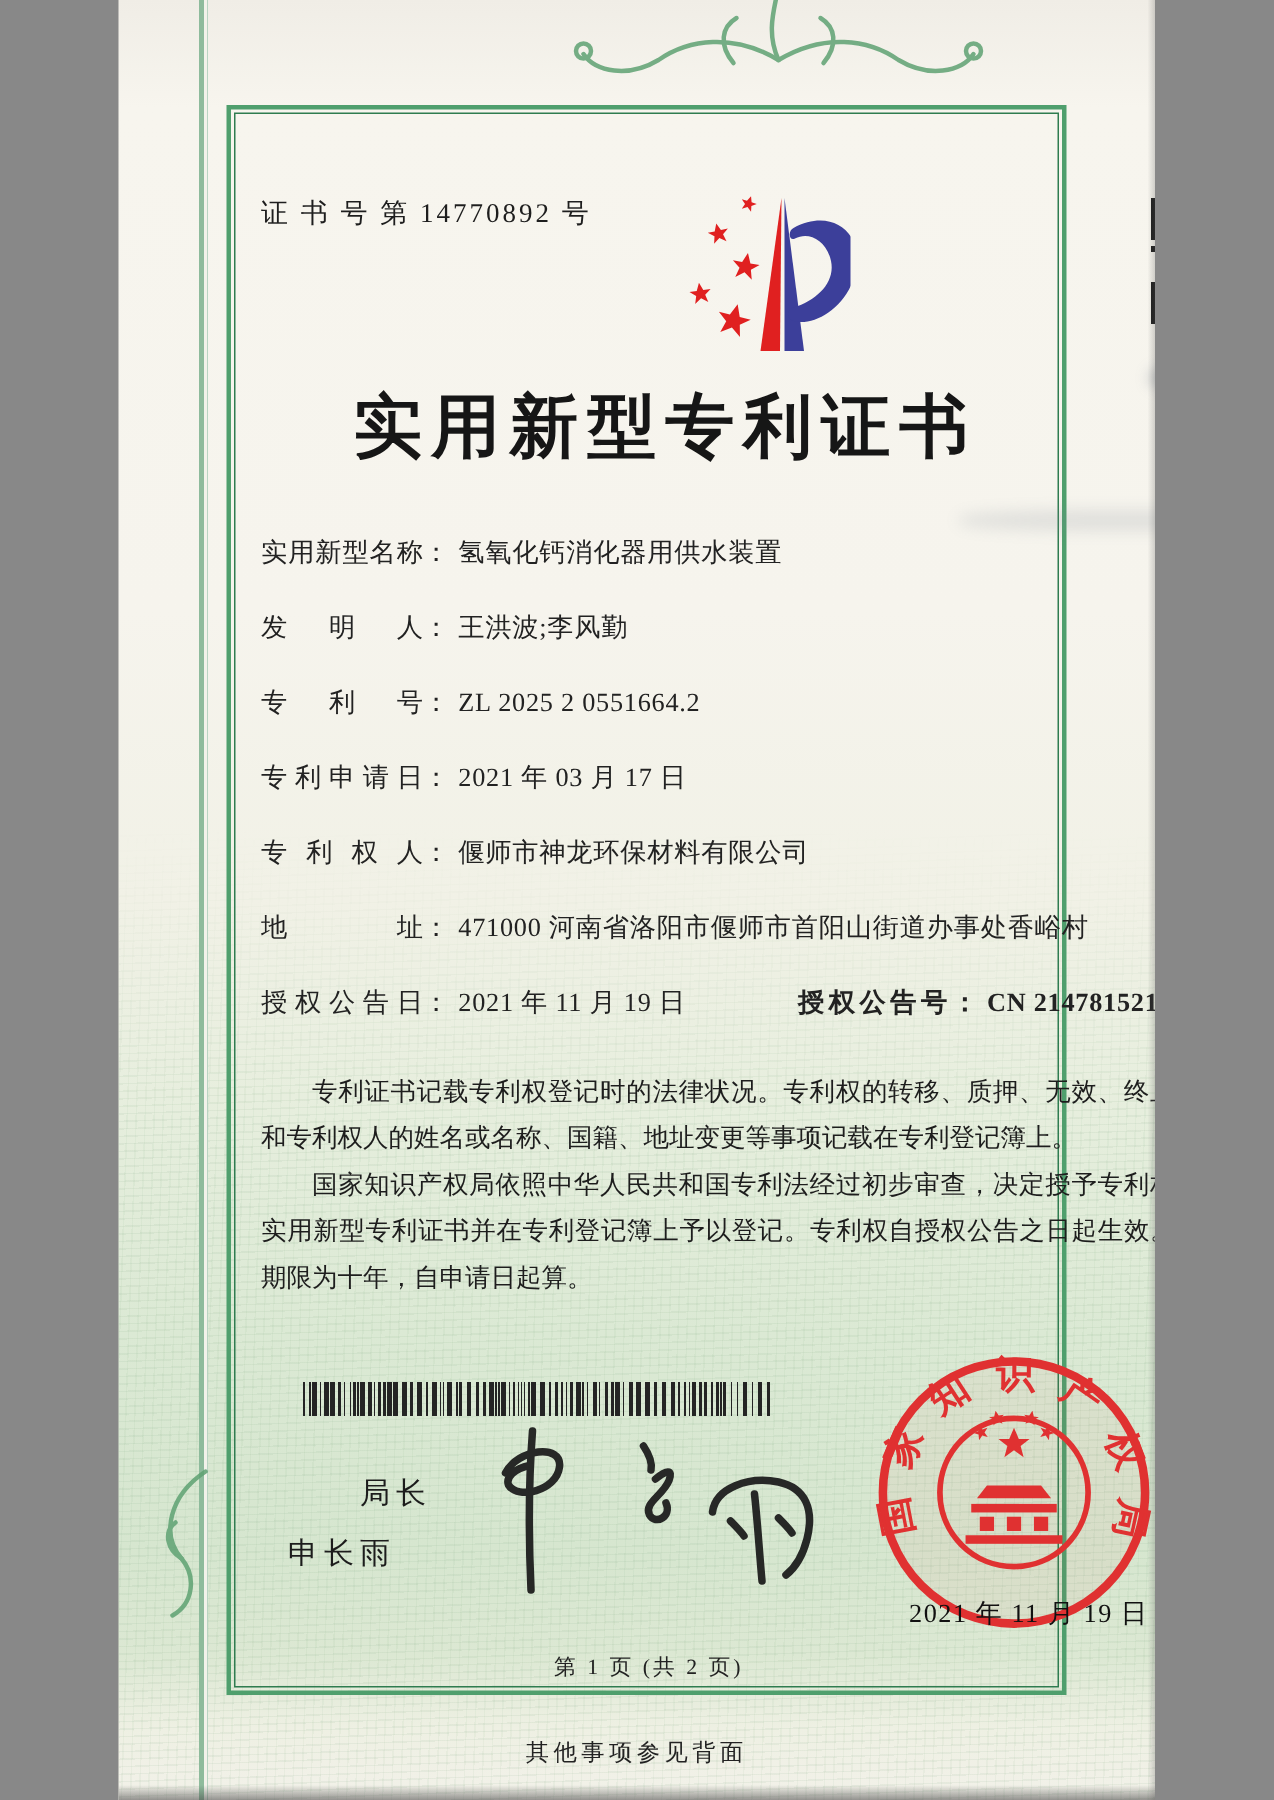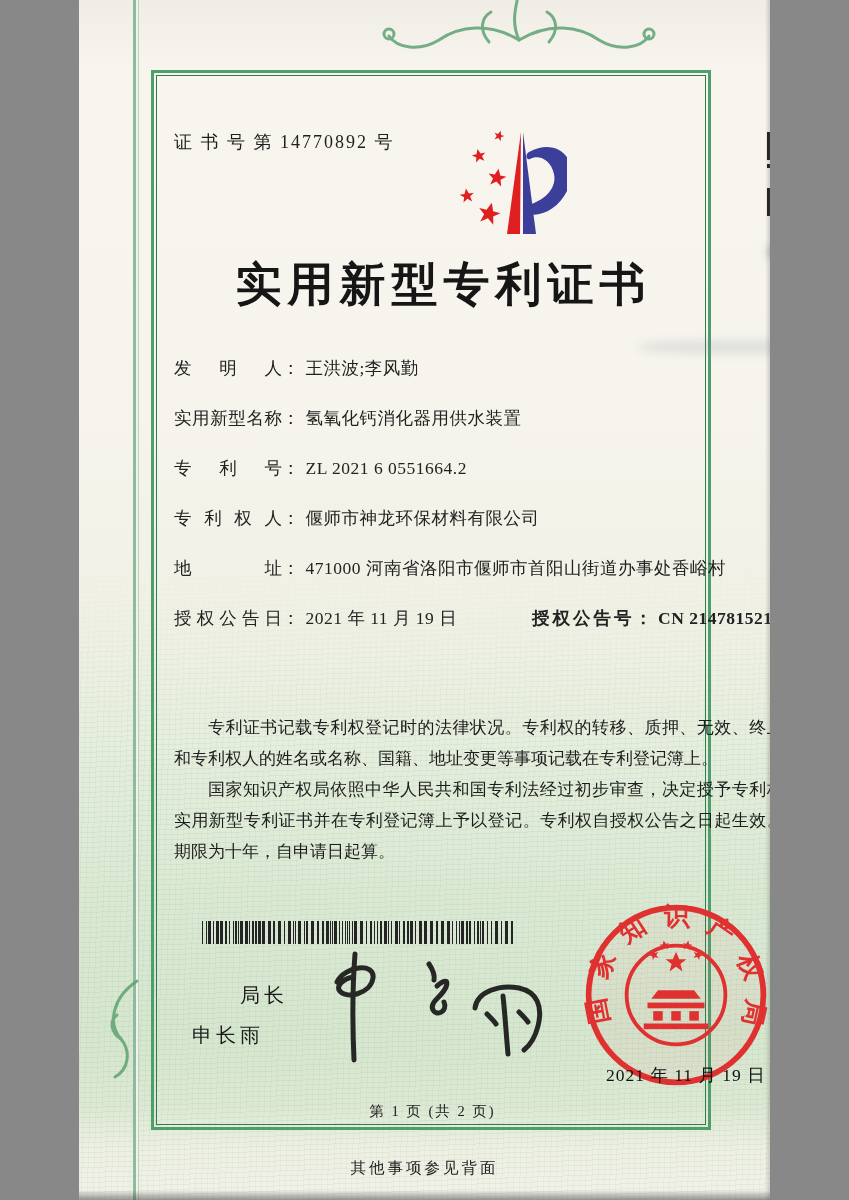--- a/index.html
+++ b/index.html
@@ -246,27 +246,30 @@
   </div>
 
   <div class="ghost g1"></div>
   <div class="ghost g3"></div>
   <div class="ghost g2"></div>
 
   <div class="title">实用新型专利证书</div>
 
   <div class="fields">
     <div class="frow">
+      <span class="flabel">实用新型名称</span><span class="fcolon">：</span><span class="fvalue">氢氧化钙消化器用供水装置</span>
+    </div>
+    <div class="frow">
       <span class="flabel">发明人</span><span class="fcolon">：</span><span class="fvalue">王洪波;李风勤</span>
     </div>
     <div class="frow">
-      <span class="flabel">实用新型名称</span><span class="fcolon">：</span><span class="fvalue">氢氧化钙消化器用供水装置</span>
-    </div>
-    <div class="frow">
-      <span class="flabel">专利号</span><span class="fcolon">：</span><span class="fvalue">ZL 2021 6 0551664.2</span>
+      <span class="flabel">专利号</span><span class="fcolon">：</span><span class="fvalue">ZL 2025 2 0551664.2</span>
+    </div>
+    <div class="frow">
+      <span class="flabel">专利申请日</span><span class="fcolon">：</span><span class="fvalue">2021 年 03 月 17 日</span>
     </div>
     <div class="frow">
       <span class="flabel">专利权人</span><span class="fcolon">：</span><span class="fvalue">偃师市神龙环保材料有限公司</span>
     </div>
     <div class="frow">
       <span class="flabel">地址</span><span class="fcolon">：</span><span class="fvalue">471000 河南省洛阳市偃师市首阳山街道办事处香峪村</span>
     </div>
     <div class="frow">
       <span class="flabel">授权公告日</span><span class="fcolon">：</span><span class="fvalue">2021 年 11 月 19 日</span>
       <span class="grant-pair">

